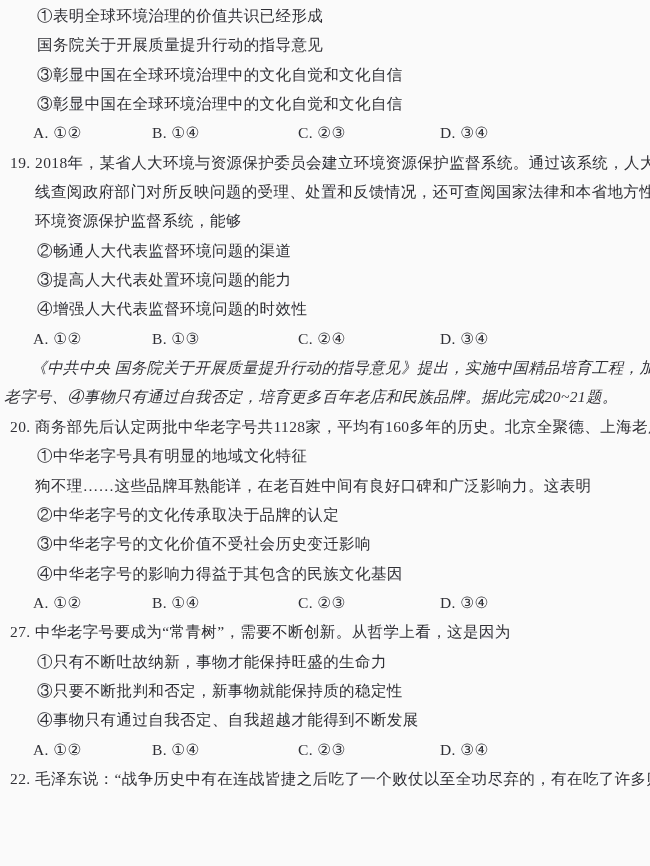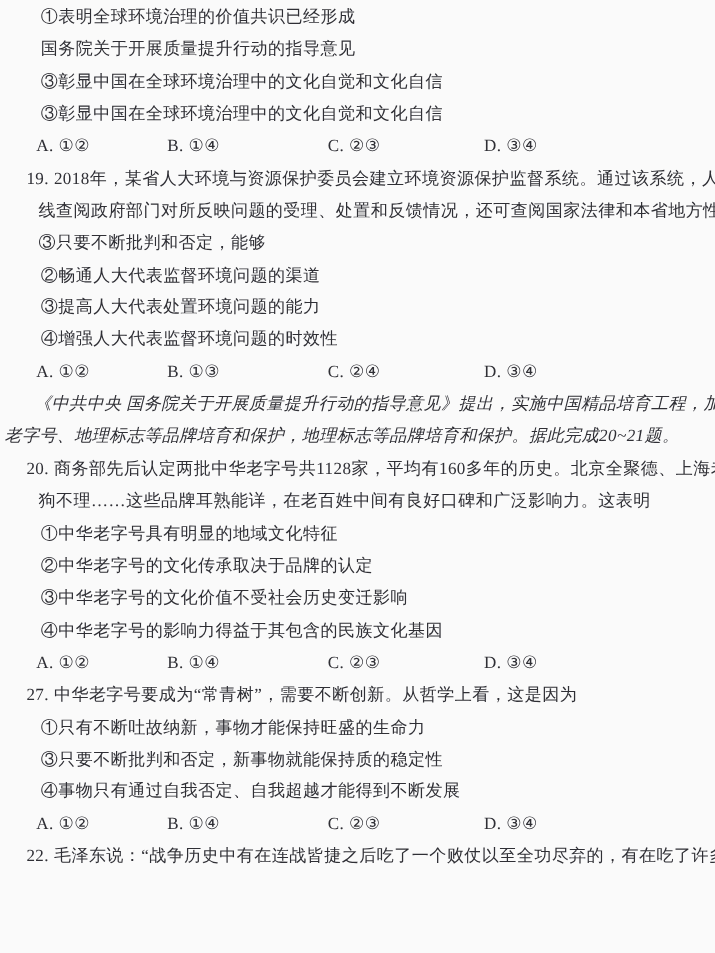--- a/index.html
+++ b/index.html
@@ -22,21 +22,21 @@
   }
   .line {
     height: 29.35px;
     line-height: 29.35px;
     white-space: nowrap;
     overflow: visible;
   }
   
   .opt { padding-left: 37px; }
   
-  .qline { padding-left: 24px; display: flex; }
+  .qline { padding-left: 10px; display: flex; }
   .qnum { flex: 0 0 25px; width: 25px; }
   
   .cont { padding-left: 35px; }
   
   .ansrow { position: relative; }
   .ansrow .ans { position: absolute; top: 0; }
   .ans-a { left: 33px; }
   .ans-b { left: 152px; }
   .ans-c { left: 298px; }
   .ans-d { left: 440px; }
@@ -59,40 +59,40 @@
     <span class="ans ans-b">B. ①④</span>
     <span class="ans ans-c">C. ②③</span>
     <span class="ans ans-d">D. ③④</span>
   </div>
 
   <div class="line qline">
     <span class="qnum">19.</span>
     <span>2018年，某省人大环境与资源保护委员会建立环境资源保护监督系统。通过该系统，人大代表能够在</span>
   </div>
   <div class="line cont">线查阅政府部门对所反映问题的受理、处置和反馈情况，还可查阅国家法律和本省地方性法规。建立</div>
-  <div class="line cont">③只要不断批判和否定，能够</div>
+  <div class="line cont">环境资源保护监督系统，能够</div>
   <div class="line opt">②畅通人大代表监督环境问题的渠道</div>
   <div class="line opt">③提高人大代表处置环境问题的能力</div>
   <div class="line opt">④增强人大代表监督环境问题的时效性</div>
   <div class="line ansrow">
     <span class="ans ans-a">A. ①②</span>
     <span class="ans ans-b">B. ①③</span>
     <span class="ans ans-c">C. ②④</span>
     <span class="ans ans-d">D. ③④</span>
   </div>
 
   <div class="line kai p1">《中共中央 国务院关于开展质量提升行动的指导意见》提出，实施中国精品培育工程，加强对中华</div>
-  <div class="line kai p2">老字号、地理标志等品牌培育和保护，地理标志等品牌培育和保护。据此完成20~21题。</div>
+  <div class="line kai p2">老字号、④事物只有通过自我否定，培育更多百年老店和民族品牌。据此完成20~21题。</div>
 
   <div class="line qline">
     <span class="qnum">20.</span>
     <span>商务部先后认定两批中华老字号共1128家，平均有160多年的历史。北京全聚德、上海老凤祥、天津</span>
   </div>
+  <div class="line opt">①中华老字号具有明显的地域文化特征</div>
   <div class="line cont">狗不理……这些品牌耳熟能详，在老百姓中间有良好口碑和广泛影响力。这表明</div>
-  <div class="line opt">①中华老字号具有明显的地域文化特征</div>
   <div class="line opt">②中华老字号的文化传承取决于品牌的认定</div>
   <div class="line opt">③中华老字号的文化价值不受社会历史变迁影响</div>
   <div class="line opt">④中华老字号的影响力得益于其包含的民族文化基因</div>
   <div class="line ansrow">
     <span class="ans ans-a">A. ①②</span>
     <span class="ans ans-b">B. ①④</span>
     <span class="ans ans-c">C. ②③</span>
     <span class="ans ans-d">D. ③④</span>
   </div>
 

